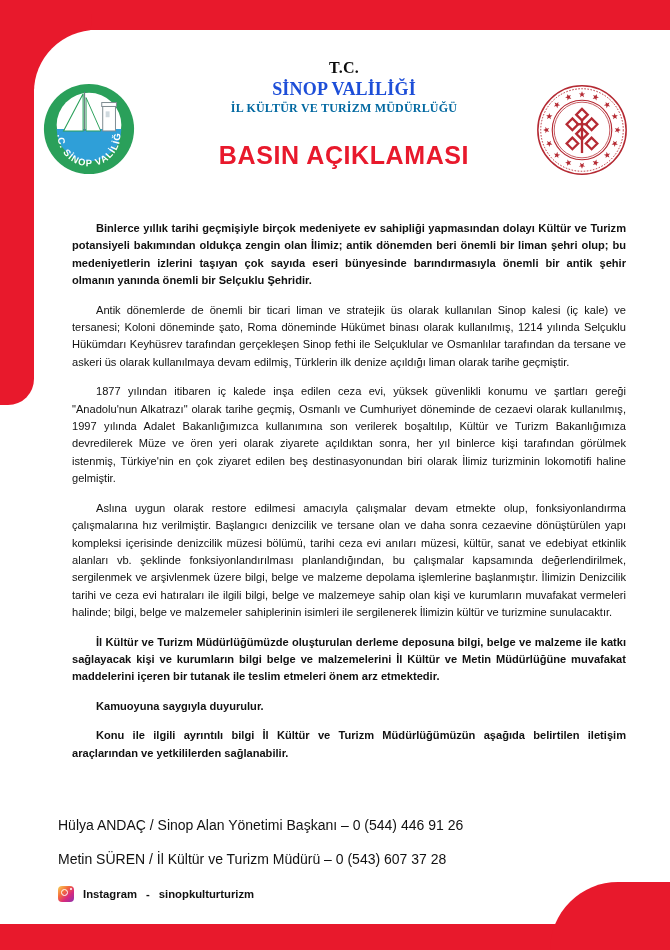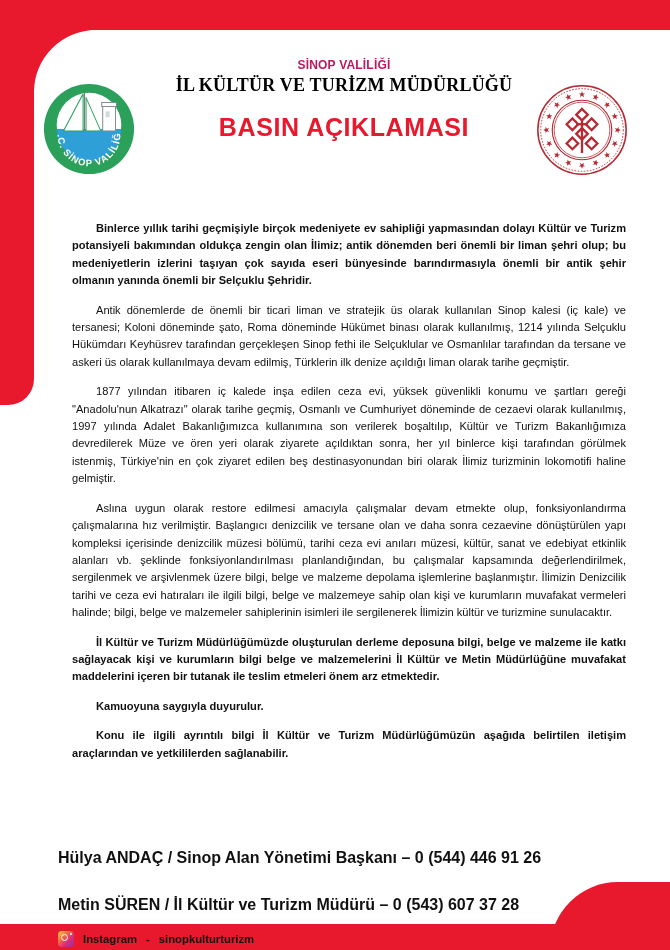--- a/index.html
+++ b/index.html
@@ -87,38 +87,38 @@
   }
   .title-tc {
     font-family: "Liberation Serif", serif;
     font-weight: bold;
     font-size: 16px;
     color: #0d0d0d;
     line-height: 1.25;
     letter-spacing: 0.3px;
   }
   .title-line2 {
-    font-family: Liberation Sans, sans-serif;
-    font-weight: bold;
-    font-size: 12px;
-    color: #be185d;
+    font-family: Liberation Serif, serif;
+    font-weight: bold;
+    font-size: 18px;
+    color: #1d4ed8;
     line-height: 1.3;
     letter-spacing: 0.2px;
   }
   .title-line3 {
     font-family: "Liberation Serif", serif;
     font-weight: bold;
-    font-size: 18px;
-    color: #000000;
+    font-size: 12px;
+    color: #0369a1;
     line-height: 1.3;
     letter-spacing: 0.2px;
     white-space: nowrap;
   }
   .title-banner {
-    margin-top: 16px;
+    margin-top: 24px;
     font-family: "Liberation Sans", sans-serif;
     font-weight: bold;
     font-size: 25px;
     color: #e8192c;
     letter-spacing: 0.6px;
   }
 
   
   .content {
     position: absolute;
@@ -140,26 +140,25 @@
   }
 
   
   .footer {
     position: absolute;
     left: 58px; top: 818px;
     width: 570px;
   }
   .contact-line {
     font-family: "Liberation Sans", sans-serif;
-    font-size: 16px;
-    font-weight: bold;
+    font-size: 14px;
+    font-weight: normal;
     color: #111111;
     margin-bottom: 19px;
     line-height: 15px;
-    margin-top: 32px;
   }
   .social-row {
     display: flex;
     align-items: center;
     gap: 9px;
   }
   .ig-icon {
     width: 16px;
     height: 16px;
     flex: 0 0 auto;
@@ -219,20 +218,21 @@
         <rect x="63" y="23" width="15" height="4" fill="#ffffff" stroke="#7d8a90" stroke-width="1"></rect>
         <rect x="67" y="32" width="4" height="6" fill="#cfd9de"></rect>
         <line x1="45.5" y1="12" x2="45.5" y2="52" stroke="#6b7a80" stroke-width="1.1"></line>
         <text font-family="'Liberation Sans', sans-serif" font-size="9.6" font-weight="bold" fill="#ffffff" letter-spacing="1.1">
           <textPath href="#arcpath" startOffset="50%" text-anchor="middle">T.C. SİNOP VALİLİĞİ</textPath>
         </text>
       </svg>
     </div>
 
     <div class="header-titles">
+      <div class="title-tc">T.C.</div>
       <div class="title-line2">SİNOP VALİLİĞİ</div>
       <div class="title-line3">İL KÜLTÜR VE TURİZM MÜDÜRLÜĞÜ</div>
       <div class="title-banner">BASIN AÇIKLAMASI</div>
     </div>
 
     <div class="logo-ministry">
       <svg viewBox="0 0 100 100" width="96" height="96" aria-hidden="true">
         <g fill="none" stroke="#b52a33">
           <circle cx="50" cy="50" r="46" stroke-width="1.6"></circle>
           <circle cx="50" cy="50" r="43" stroke-width="1" stroke-dasharray="1.6 1.6"></circle>

